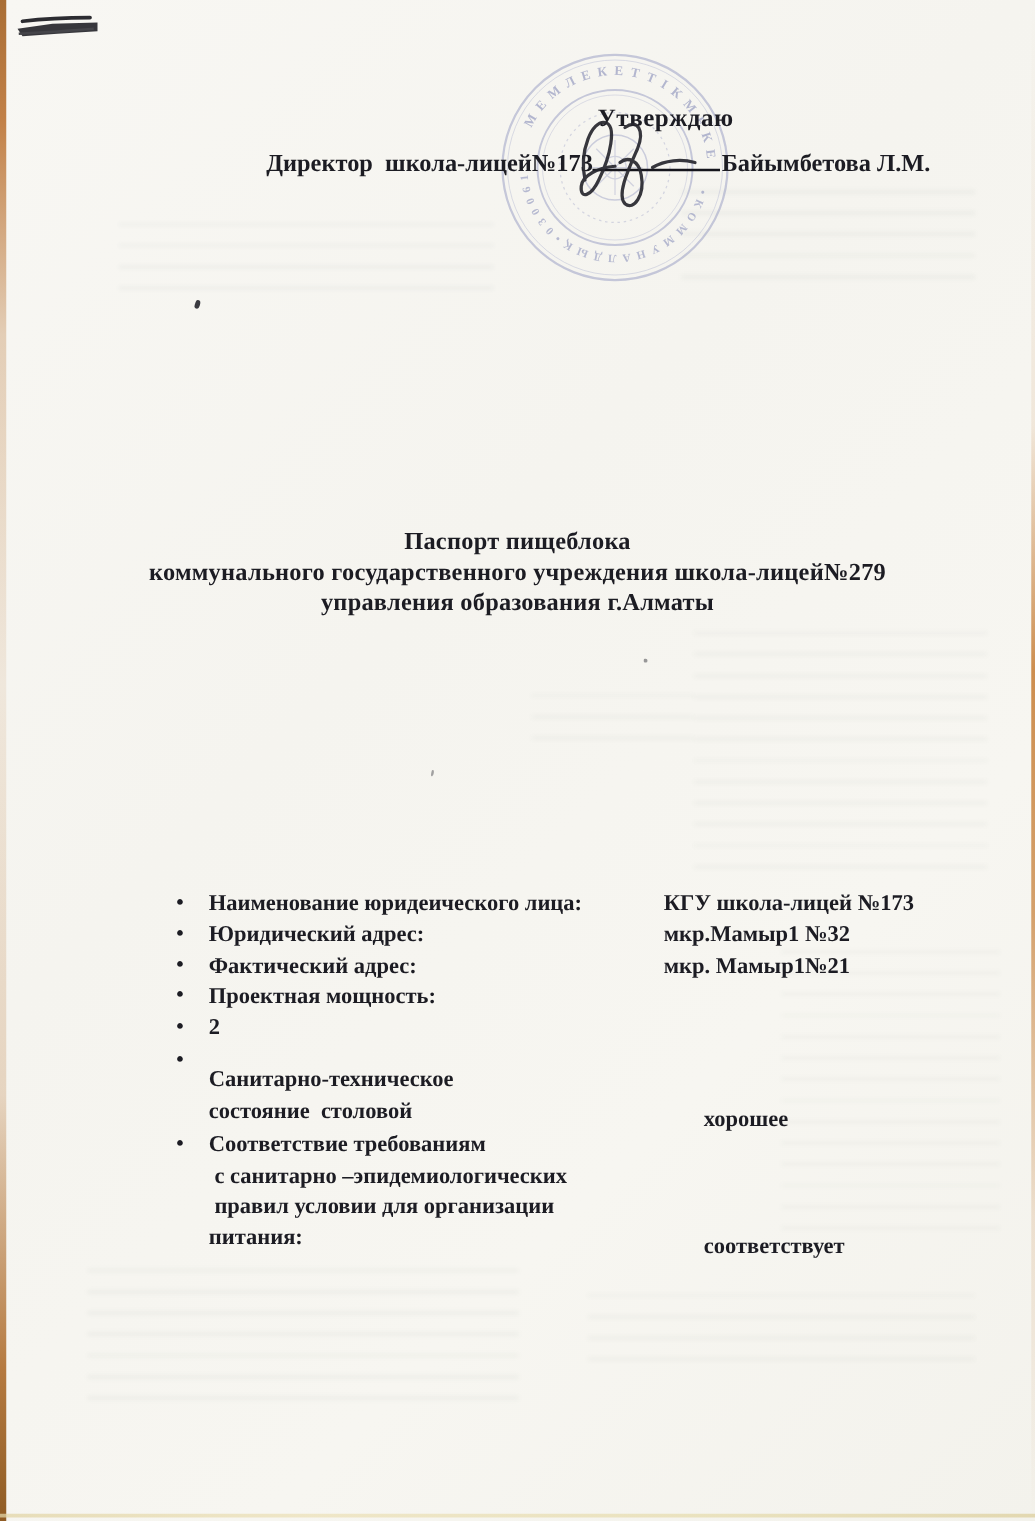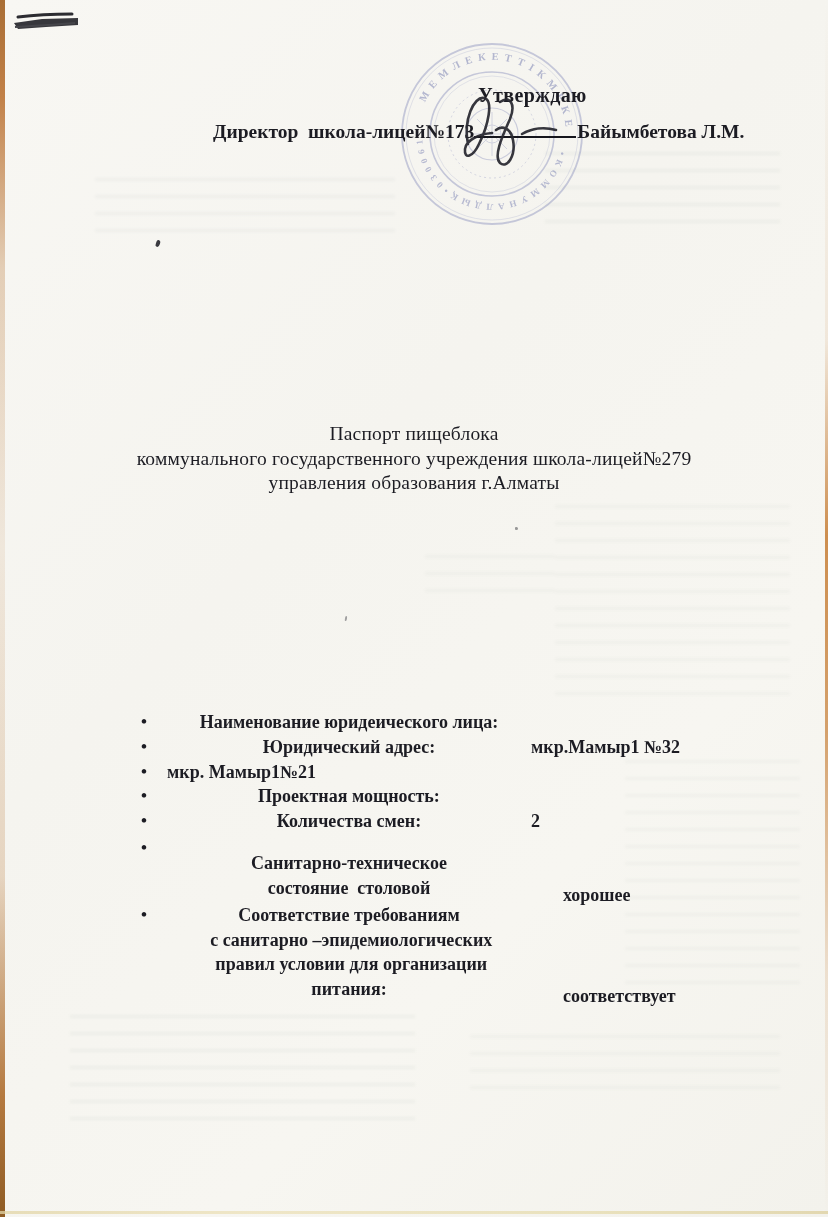--- a/index.html
+++ b/index.html
@@ -75,33 +75,33 @@
   }
   .sig-line {
     display: inline-block; width: 102px; height: 1px;
     border-bottom: 2.2px solid #15151c;
     vertical-align: baseline; margin: 0 1px 0 0;
   }
 
   
   .doc-title {
     position: absolute; left: 34px; top: 422px; width: 760px;
-    text-align: center; font-weight: normal;
+    text-align: center; font-weight: bold;
     font-size: 19.5px; line-height: 24.5px; letter-spacing: .2px;
   }
 
   
   .details {
     position: absolute; left: 138px; top: 710px; width: 620px;
     font-size: 18px; font-weight: bold; line-height: 24.8px;
   }
   .row { display: flex; align-items: flex-start; }
   .row.spaced { margin-top: 2px; }
   .bullet { flex: 0 0 26px; padding-left: 3px; font-size: 17px; }
-  .label { flex: 0 0 364px; white-space: pre-wrap; text-align: center; }
+  .label { flex: 0 0 364px; white-space: pre-wrap; }
   .value { flex: 1; white-space: pre-wrap; }
   .row.multiline { align-items: flex-end; }
   .row.multiline .bullet { align-self: flex-start; }
   .value.indent-more { padding-left: 32px; position: relative; top: 7px; margin-top: 40px; }
 </style>
 </head>
 <body>
 
 <div class="page">
 
@@ -165,41 +165,42 @@
     <div>Паспорт пищеблока</div>
     <div>коммунального государственного учреждения школа-лицей№279</div>
     <div>управления образования  г.Алматы</div>
   </div>
 
   <div class="details">
 
     <div class="row">
       <span class="bullet">•</span>
       <div class="label">Наименование юридеического лица:</div>
+      <div class="value">КГУ школа-лицей №173</div>
     </div>
 
     <div class="row">
       <span class="bullet">•</span>
       <div class="label">Юридический адрес:</div>
       <div class="value">мкр.Мамыр1 №32</div>
     </div>
 
     <div class="row">
       <span class="bullet">•</span>
+      <div class="label">Фактический адрес:</div>
       <div class="value">мкр. Мамыр1№21</div>
     </div>
 
     <div class="row">
       <span class="bullet">•</span>
       <div class="label">Проектная мощность:</div>
     </div>
 
     <div class="row">
       <span class="bullet">•</span>
-      <div class="label">Количества смен:</div>
       <div class="value">2</div>
     </div>
 
     <div class="row multiline spaced">
       <span class="bullet">•</span>
       <div class="label">Санитарно-техническое
 состояние  столовой</div>
       <div class="value indent-more">хорошее</div>
     </div>
 

